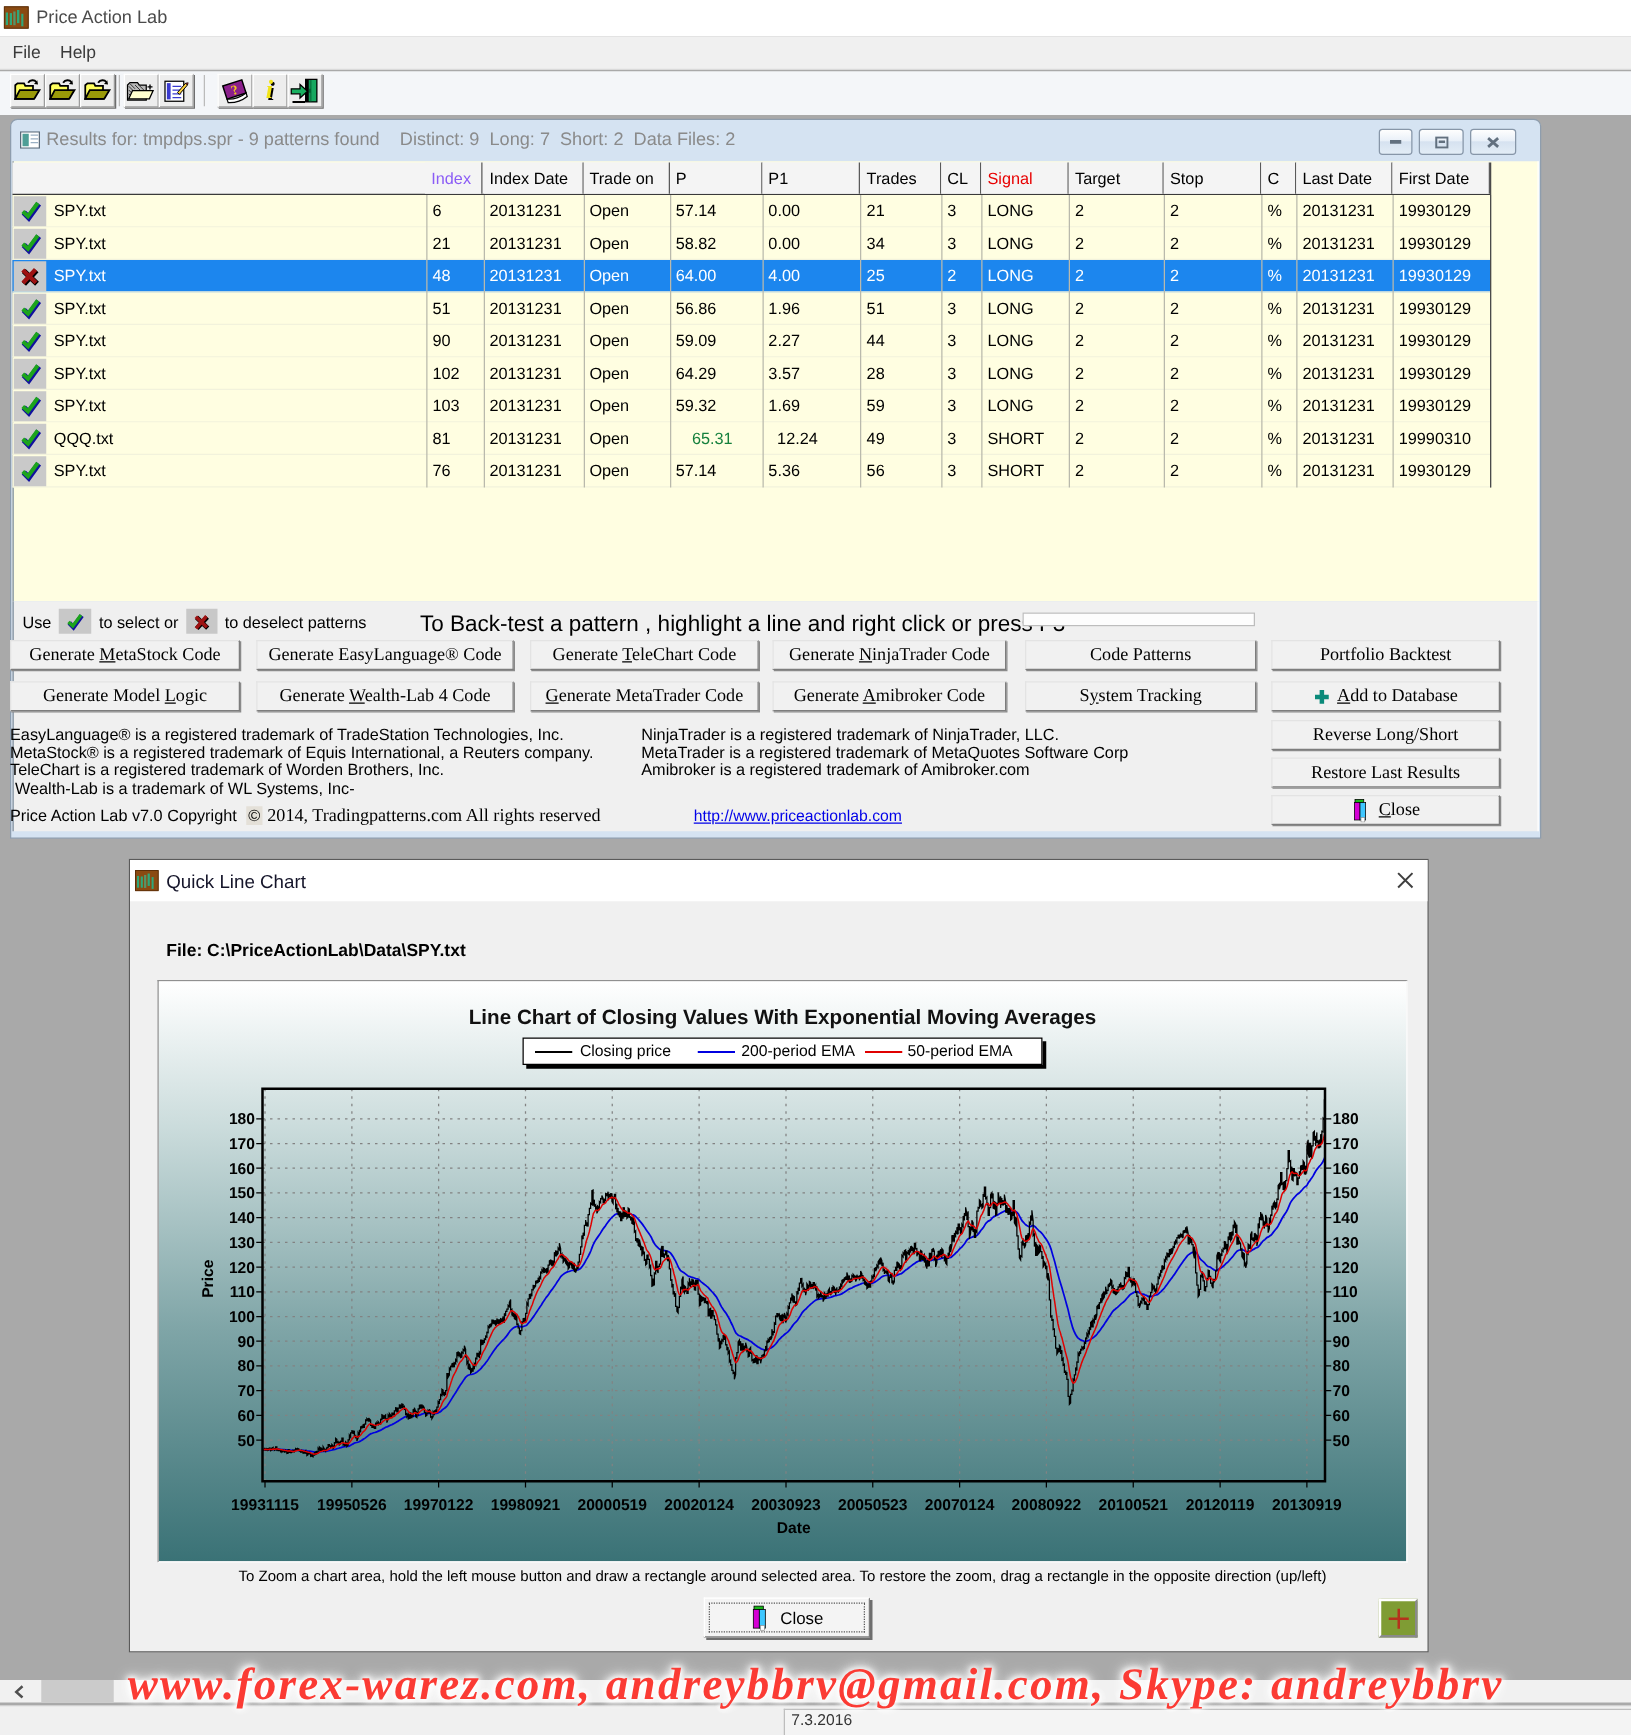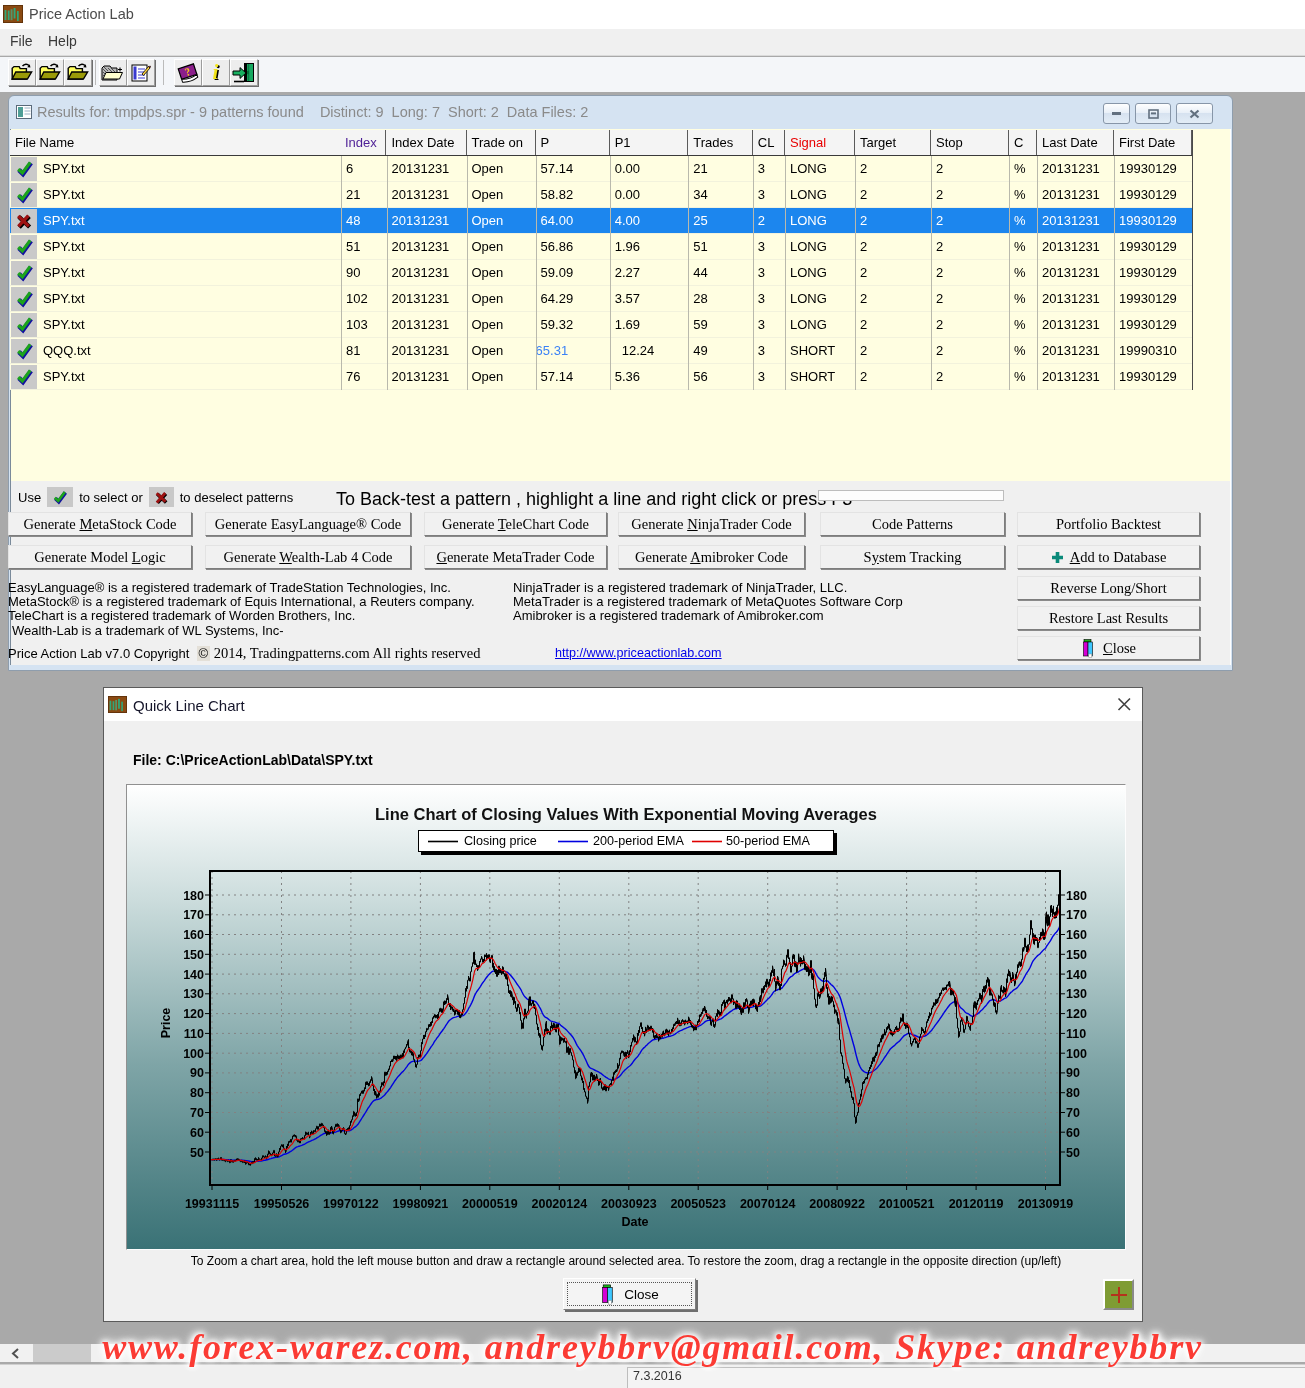--- a/index.html
+++ b/index.html
@@ -117,22 +117,21 @@
       <rect x="3" y="3.4" width="5" height="2" fill="#62707f"></rect>
     </svg>
   </div>
 <div class="abs" style="left:1176px;top:103px;width:37px;height:21px;background:linear-gradient(#fefefe,#e9f0f8 45%,#d6e2f0 50%,#e3edf6);border:1px solid #8796a8;border-radius:3px;display:flex;align-items:center;justify-content:center">
     <svg width="11" height="10">
       <path d="M1.5 1.5 L9.5 8.5 M9.5 1.5 L1.5 8.5" stroke="#62707f" stroke-width="2.2"></path>
     </svg>
   </div>
 <div class="abs" style="left:10px;top:129px;width:1221px;height:352px;background:#fffee1;border-left:1px solid #7a8a9a;border-right:1px solid #fff"></div>
 <div class="abs" style="left:10px;top:130px;width:1182px;height:26px;background:#f4f4f4;border-bottom:1px solid #3a3a3a">
-    <div class="hcell" style="left:0px;width:331px;color:#000">File Name</div>
-    <div class="hcell" style="left:330px;width:45.5px;color:#4c1d95">Index</div>
+    <div class="hcell" style="left:330px;width:45.5px;color:#8b5cf6">Index</div>
     <div class="hcell" style="left:376.5px;width:80.0px;color:#000">Index Date</div>
     <div class="hcell" style="left:456.5px;width:69.10000000000002px;color:#000">Trade on</div>
     <div class="hcell" style="left:525.6px;width:74.10000000000002px;color:#000">P</div>
     <div class="hcell" style="left:599.7px;width:78.59999999999991px;color:#000">P1</div>
     <div class="hcell" style="left:678.3px;width:64.5px;color:#000">Trades</div>
     <div class="hcell" style="left:742.8px;width:32.200000000000045px;color:#000">CL</div>
     <div class="hcell" style="left:775px;width:70px;color:#e80000">Signal</div>
     <div class="hcell" style="left:845px;width:76px;color:#000">Target</div>
     <div class="hcell" style="left:921px;width:78px;color:#000">Stop</div>
     <div class="hcell" style="left:999px;width:28px;color:#000">C</div>
@@ -298,21 +297,21 @@
       <div class="abs" style="left:1px;top:1px;width:26px;height:24px;background:#c9c9c9;display:flex;align-items:center;justify-content:center">
         <svg width="19" height="18" viewBox="0 0 19 18">
           <path d="M4 10 L8 14 L16 3" stroke="#11119e" stroke-width="4.6" fill="none"></path>
           <path d="M3.2 9.2 L7.4 13 L15.2 2.4" stroke="#1ca41c" stroke-width="3.2" fill="none"></path>
         </svg>
       </div>
       <div class="cell" style="left:0px;width:331px;color:#000;padding-left:33px">QQQ.txt</div>
       <div class="cell" style="left:331px;width:45.5px;color:#000;padding-left:5px">81</div>
       <div class="cell" style="left:376.5px;width:80.0px;color:#000;padding-left:5px">20131231</div>
       <div class="cell" style="left:456.5px;width:69.10000000000002px;color:#000;padding-left:5px">Open</div>
-      <div class="cell" style="left:525.6px;width:74.10000000000002px;color:#3b82f6;padding-left:0">65.31</div>
+      <div class="cell" style="left:525.6px;width:74.10000000000002px;color:#15803d;padding-left:18px">65.31</div>
       <div class="cell" style="left:599.7px;width:78.59999999999991px;color:#000;padding-left:12px">12.24</div>
       <div class="cell" style="left:678.3px;width:64.5px;color:#000;padding-left:5px">49</div>
       <div class="cell" style="left:742.8px;width:32.200000000000045px;color:#000;padding-left:5px">3</div>
       <div class="cell" style="left:775px;width:70px;color:#000;padding-left:5px">SHORT</div>
       <div class="cell" style="left:845px;width:76px;color:#000;padding-left:5px">2</div>
       <div class="cell" style="left:921px;width:78px;color:#000;padding-left:5px">2</div>
       <div class="cell" style="left:999px;width:28px;color:#000;padding-left:5px">%</div>
       <div class="cell" style="left:1027px;width:77px;color:#000;padding-left:5px">20131231</div>
       <div class="cell" style="left:1104px;width:78px;color:#000;padding-left:5px">19990310</div>
     </div>

